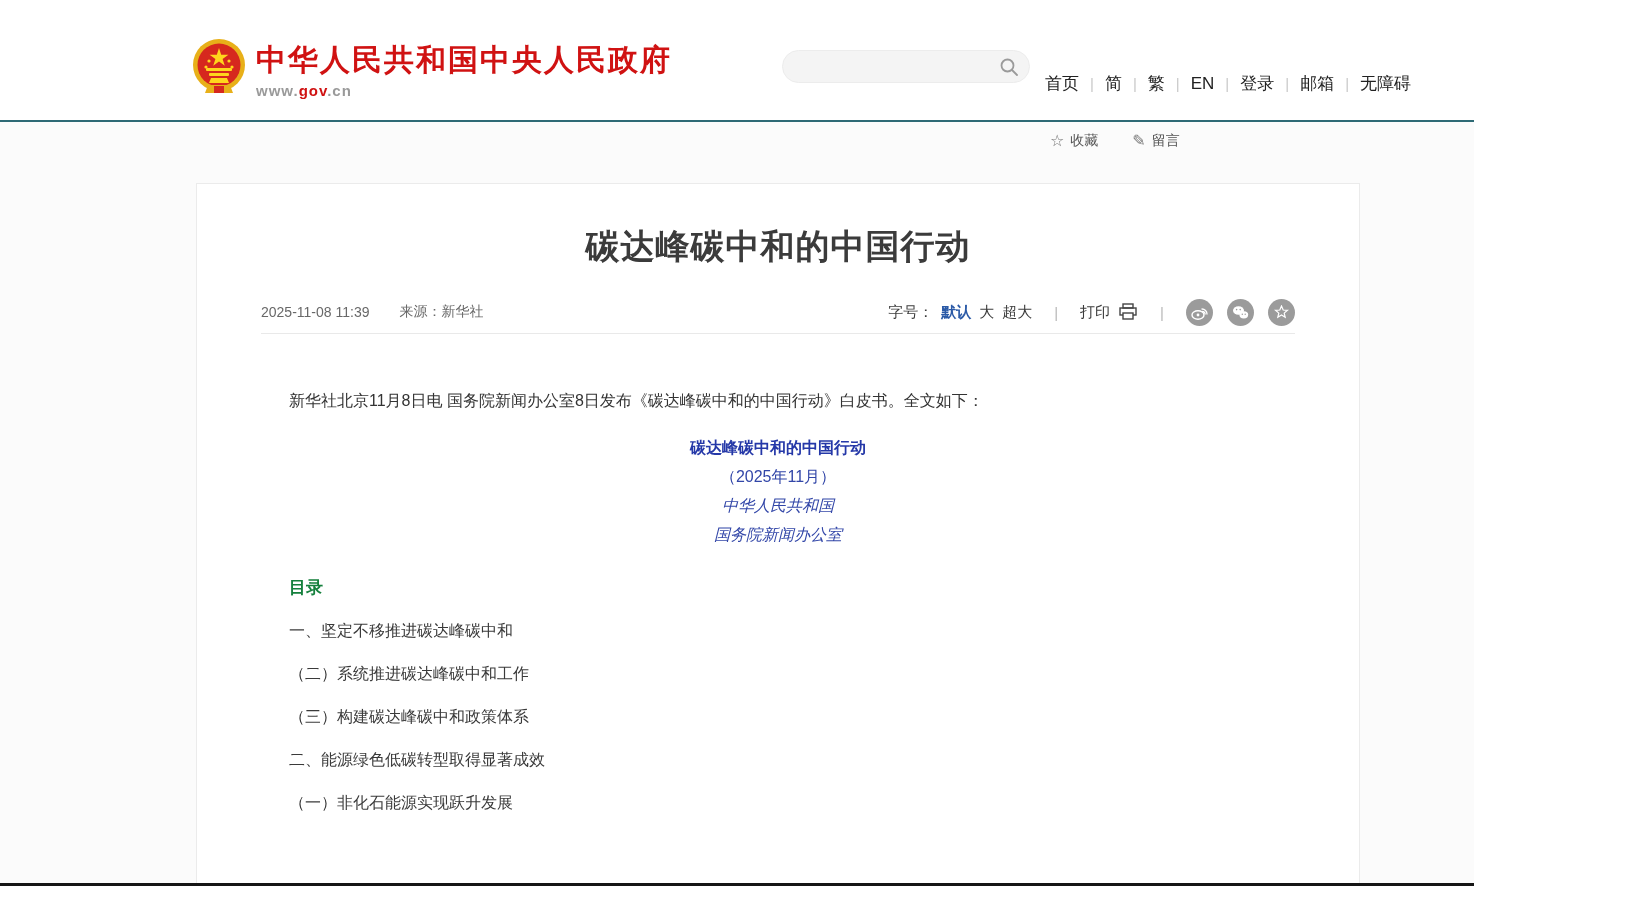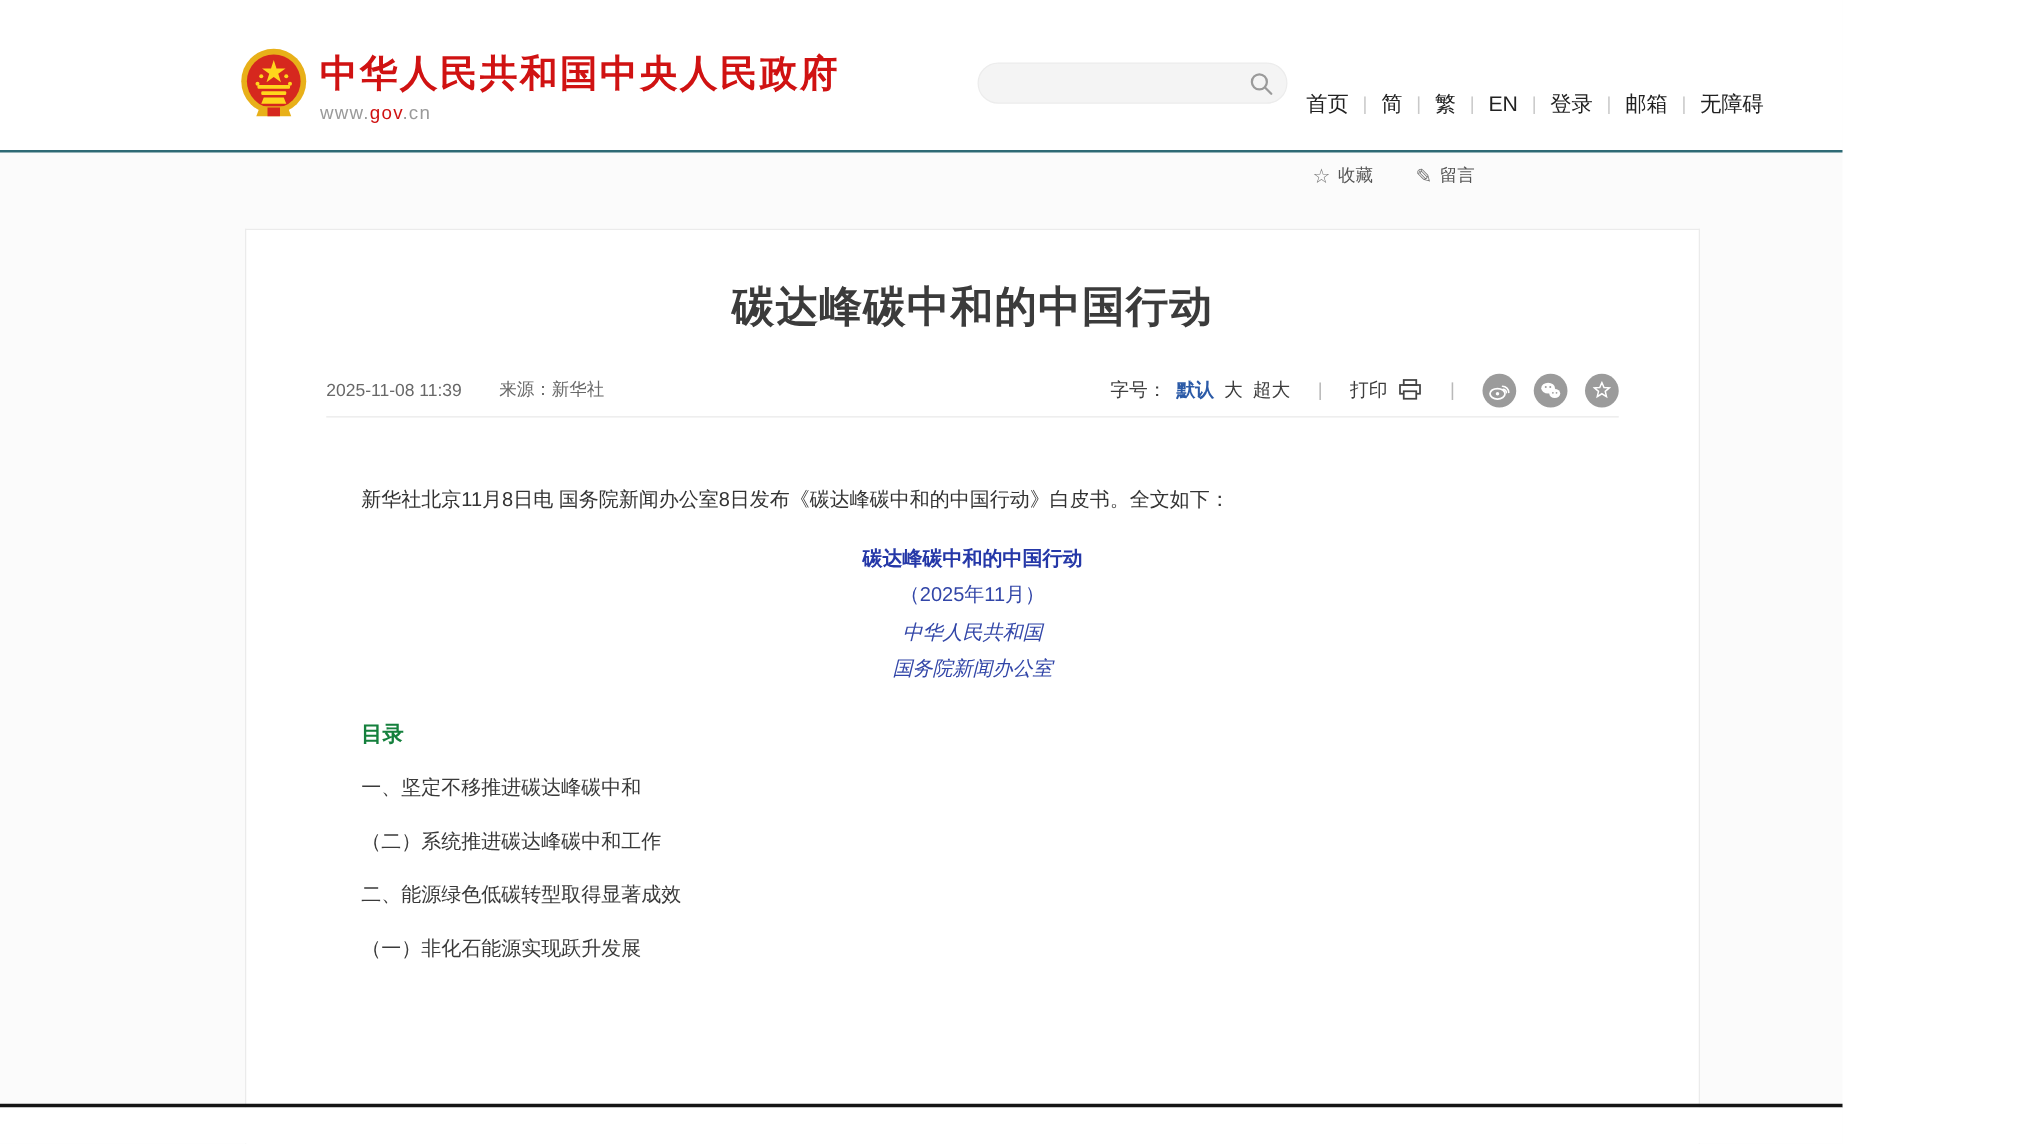--- a/index.html
+++ b/index.html
@@ -7,21 +7,21 @@
     font-family:"Liberation Sans","DejaVu Sans",sans-serif; }
   .page { position:relative; width:1474px; height:915px; background:#fbfbfb; }
 
   
   .header { position:absolute; top:0; left:0; width:100%; height:122px;
     background:#fff; border-bottom:2px solid #2e6a75; }
   .brand { position:absolute; left:192px; top:38px; display:flex; align-items:flex-start; }
   .emblem { width:54px; height:58px; margin-right:10px; }
   .brand-text { display:flex; flex-direction:column; }
   .site-title { color:#d01212; font-size:30px; font-weight:bold; letter-spacing:2px; line-height:36px; margin-top:4px;}
-  .site-url { font-size:15px; color:#9a9a9a; margin-top:4px; letter-spacing:1px; }
+  .site-url { font-size:15px; color:#9a9a9a; margin-top:4px; letter-spacing:1px;font-weight:bold; }
   .site-url .red { color:#d01212; }
 
   .searchbox { position:absolute; left:782px; top:50px; width:248px; height:33px;
     background:#f4f4f4; border:1px solid #ececec; border-radius:17px;
     display:flex; align-items:center; justify-content:flex-end; padding-right:10px; }
   .searchbox input { flex:1; border:none; outline:none; background:transparent;
     font-size:14px; padding:0 12px; color:#333; }
   .search-icon { width:20px; height:20px; flex:0 0 auto; cursor:pointer; }
 
   .topnav { position:absolute; left:1045px; top:72px; display:flex; align-items:center;
@@ -210,20 +210,21 @@
       <div class="toc-heading">目录</div>
 
       <div class="toc-list">
 
 
           <div class="toc-item">一、坚定不移推进碳达峰碳中和</div>
 
 
           <div class="toc-item">（二）系统推进碳达峰碳中和工作</div>
 
+          <div class="toc-item">（三）构建碳达峰碳中和政策体系</div>
 
           <div class="toc-item">二、能源绿色低碳转型取得显著成效</div>
 
           <div class="toc-item">（一）非化石能源实现跃升发展</div>
         </div>
     </div>
   </div>
 
   <div class="bottom-line"></div>
   <div class="bottom-strip"></div>

